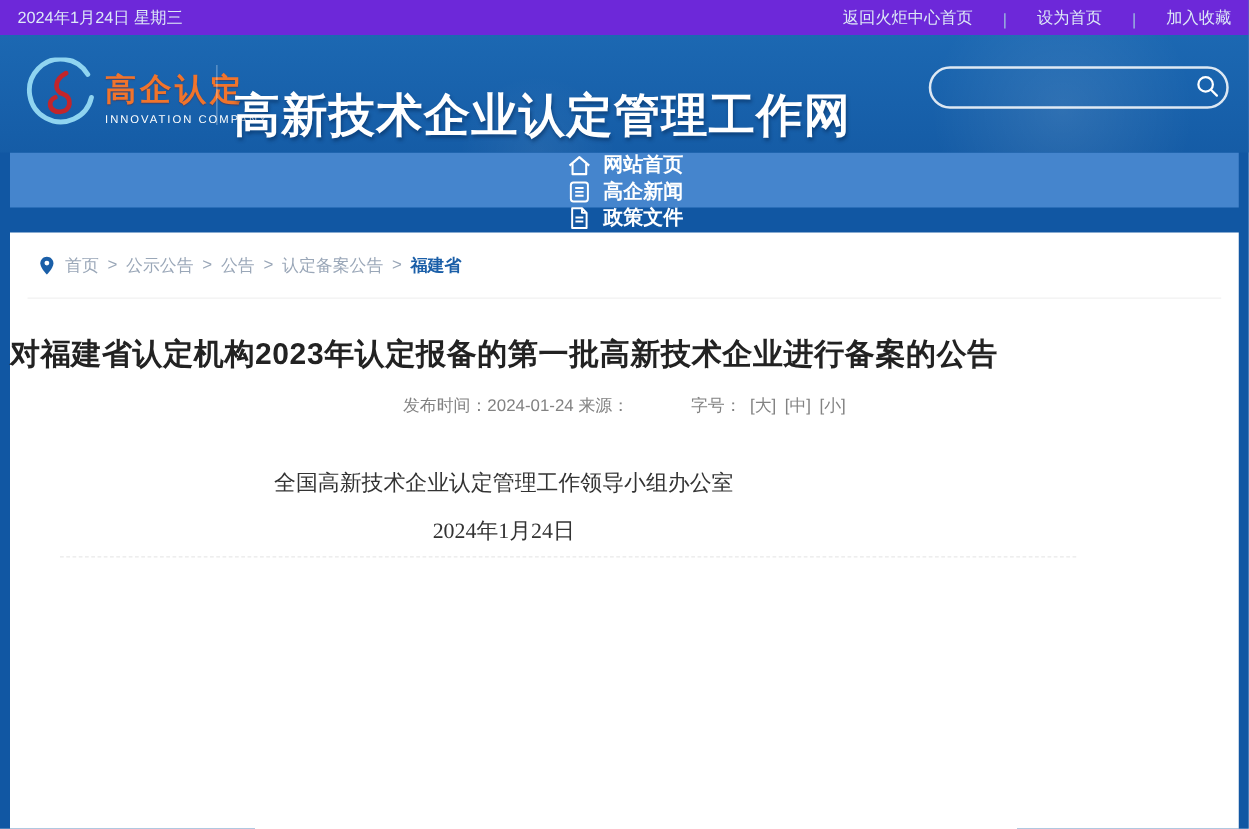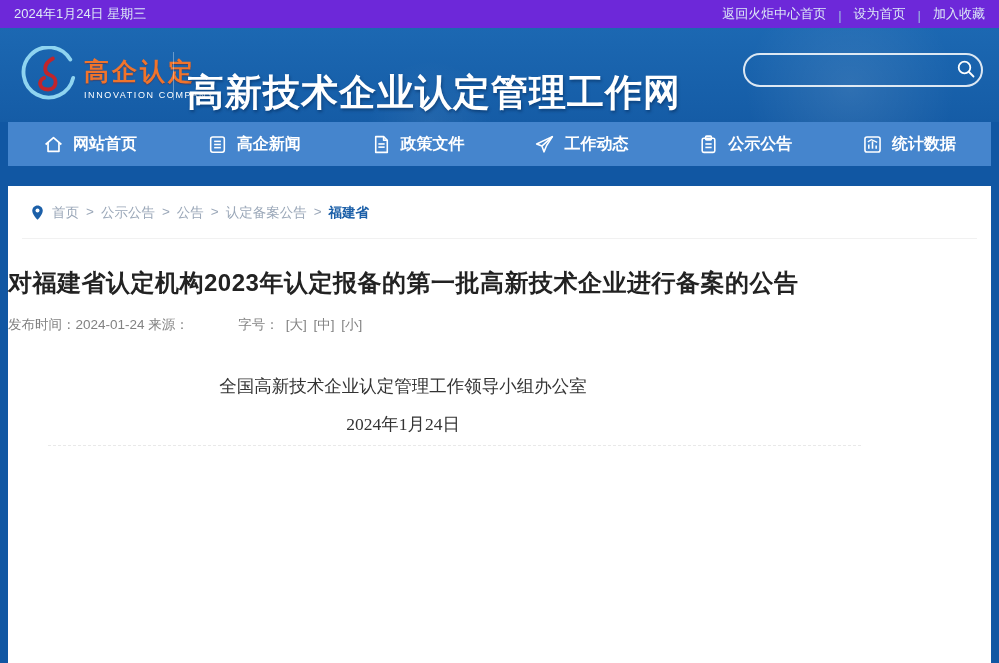--- a/index.html
+++ b/index.html
@@ -2,21 +2,21 @@
 <html><head>
 <meta charset="utf-8">
 <style>
   * { margin:0; padding:0; box-sizing:border-box; }
   html,body { width:999px; height:663px; overflow:hidden; }
   body { font-family:"Liberation Sans", sans-serif; background:#1157a3; position:relative; }
 
   
   .topbar{ height:28px; background:#6d28d9; display:flex; justify-content:space-between; align-items:center;
            padding:0 14px; color:#dde9f7; font-size:13px; }
-  .topbar .links{ display:flex; align-items:flex-end; gap:12px; }
+  .topbar .links{ display:flex; align-items:flex-end; gap:24px; }
   .topbar .links a{ color:#dde9f7; text-decoration:none; cursor:pointer; }
   .topbar .sep{ color:#9dbede; }
 
   
   .header{ height:94px; position:relative;
     background:
       radial-gradient(circle 150px at 850px 60px, rgba(255,255,255,0.10), rgba(255,255,255,0) 70%),
       radial-gradient(circle 90px at 430px 95px, rgba(255,255,255,0.06), rgba(255,255,255,0) 70%),
       linear-gradient(180deg,#1c68b2 0%, #155ca6 100%);
   }
@@ -30,37 +30,37 @@
                letter-spacing:1px; font-family:Liberation Serif, serif;
                text-shadow:1px 2px 3px rgba(0,30,70,0.45); white-space:nowrap; }
   .search-box{ position:absolute; right:16px; top:25px; width:240px; height:34px;
                border:2px solid rgba(255,255,255,0.85); border-radius:17px; display:flex; align-items:center; }
   .search-box input{ flex:1; height:100%; background:transparent; border:none; outline:none;
                      color:#fff; font-size:14px; padding:0 8px 0 16px; }
   .search-btn{ width:34px; height:30px; background:transparent; border:none; cursor:pointer;
                display:flex; align-items:center; justify-content:center; }
 
   
-  .nav{ margin:0 8px; height:44px; background:#4585cd; display:flex; align-items:center; }
+  .nav{ margin:0 8px; height:44px; background:#4585cd; display:flex; align-items:center;flex-direction:column; }
   .nav-item{ flex:1; display:flex; align-items:center; justify-content:center; gap:9px;
              color:#ffffff; font-size:16px; font-weight:bold; cursor:pointer; height:100%; }
   .nav-item svg{ display:block; }
 
   
   .content{ margin:20px 8px 0 8px; background:#ffffff; height:477px; position:relative; }
 
   .breadcrumb{ display:flex; align-items:flex-start; gap:7px; padding:18px 0 14px 22px;
                font-size:13.5px; color:#9aa7b8; }
   .breadcrumb a{ color:#9aa7b8; text-decoration:none; cursor:pointer; }
   .breadcrumb .current{ color:#1b5fa8; font-weight:bold; }
   .crumb-rule{ border-bottom:1px solid #f1f1f1; margin:0 14px; }
 
   .article-title{ margin-top:28px; font-size:24px; font-weight:bold; color:#222222;
                   letter-spacing:0.5px; }
-  .article-meta{ margin-top:17px; text-align:left; font-size:13.5px; color:#828282; }
+  .article-meta{ margin-top:17px; text-align:center; font-size:13.5px; color:#828282; }
   .article-meta .gap{ display:inline-block; width:42px; }
   .article-meta .fsize{ cursor:pointer; color:#828282; margin-left:3px; }
 
   .article-body{ margin:25px 32px 0 32px; font-family:"Liberation Serif", serif; font-size:17.5px;
                  color:#333333; line-height:33px; text-indent:2em; text-align:justify; }
   .attachment-line{ margin:28px 32px 0 32px; font-family:"Liberation Serif", serif; font-size:17.5px;
                     color:#333333; text-indent:2em; }
   .sign-block{ width:790px; text-align:center; font-family:"Liberation Serif", serif; font-size:17.5px;
                color:#333333; }
   .signature{ margin-top:40px; }

